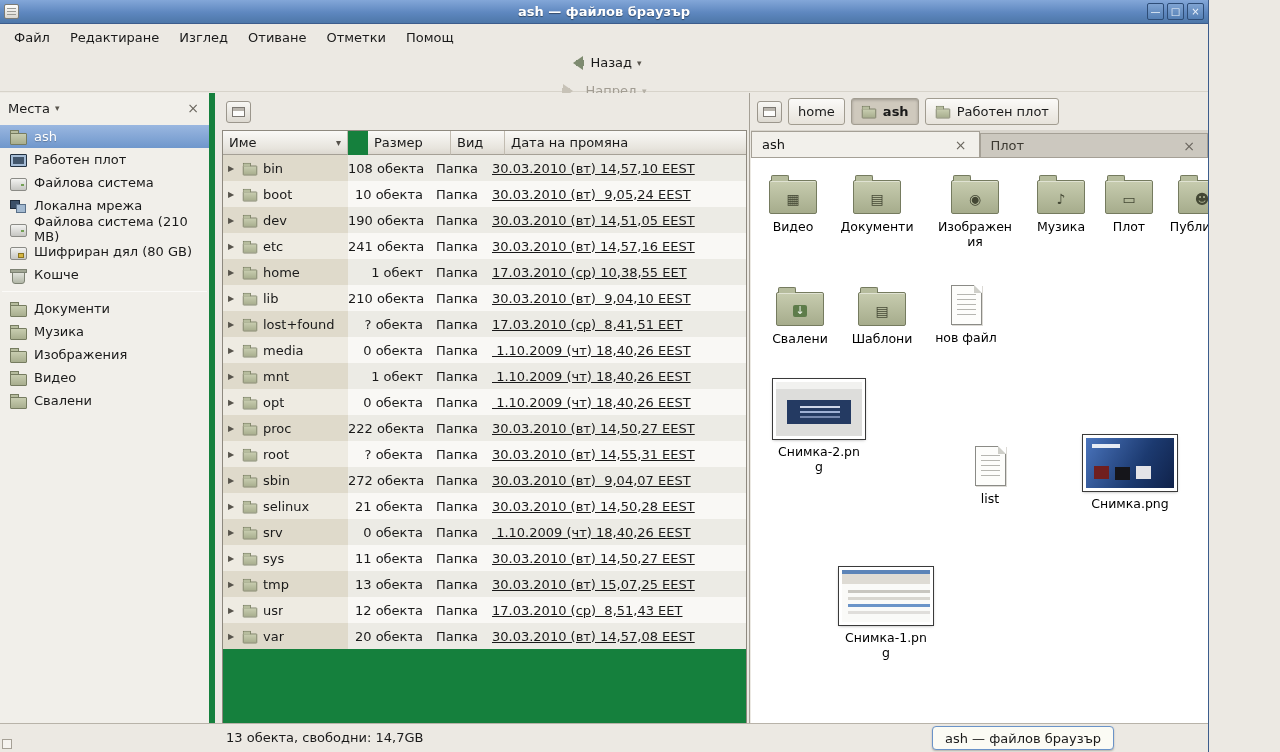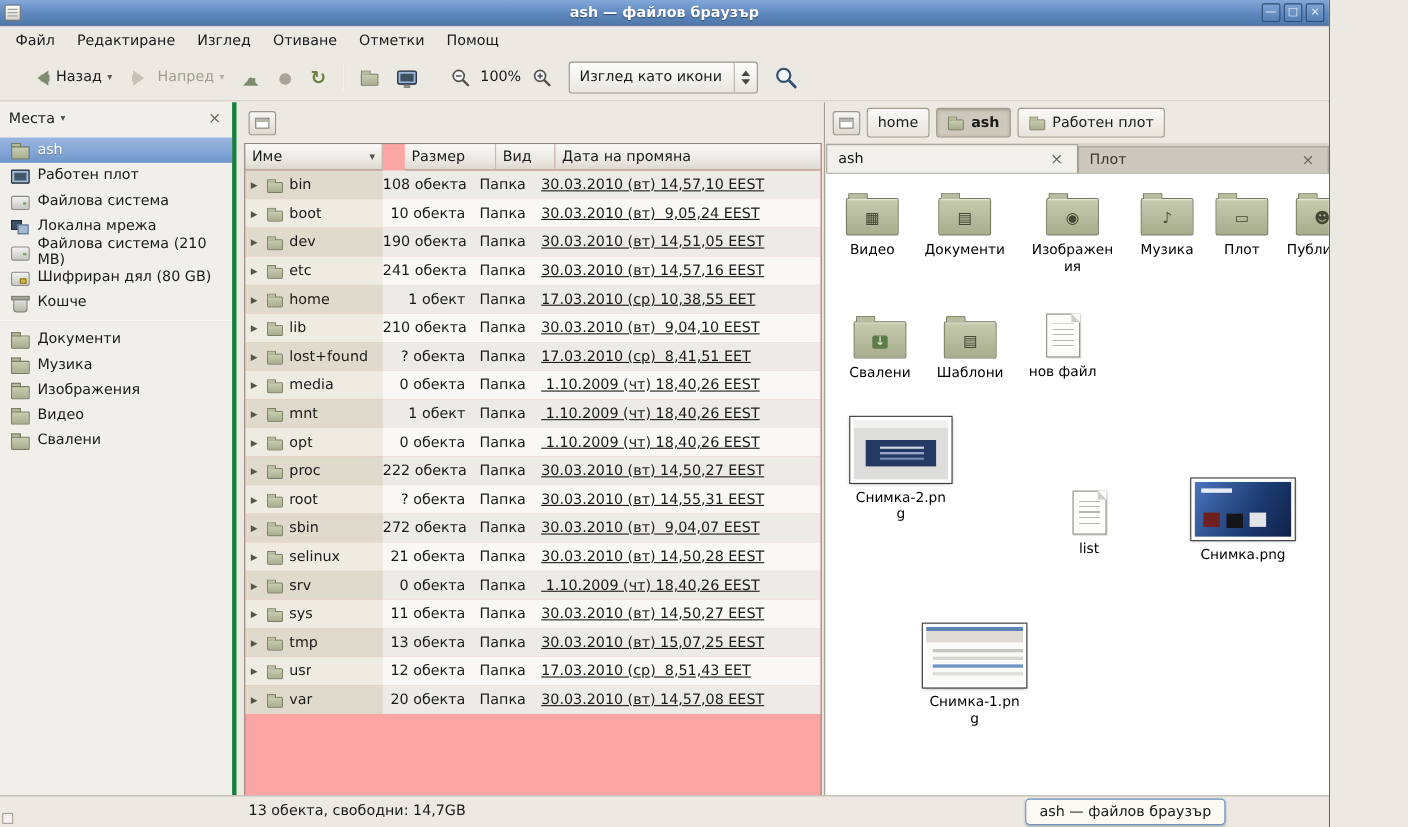--- a/index.html
+++ b/index.html
@@ -15,21 +15,21 @@
   .win-icon::after { content:""; position:absolute; left:2px; right:2px; top:3px; height:1px; background:#9a9a95; box-shadow:0 3px 0 #9a9a95, 0 6px 0 #9a9a95; }
   .title-text { position:absolute; left:0; right:0; text-align:center; color:#fff; font-weight:bold; text-shadow:0 1px 1px rgba(0,0,0,.45); pointer-events:none; }
   .win-btns { margin-left:auto; display:flex; gap:3px; position:relative; }
   .wbtn { width:17px; height:17px; background:linear-gradient(#7fa3d2,#5580b5); border:1px solid #2e4d77; border-radius:2px; color:#eaf1fa; font-size:10px; line-height:15px; text-align:center; cursor:default; }
 
   
   .menubar { position:absolute; left:0; top:24px; right:0; height:26px; background:#ece9e3; display:flex; align-items:stretch; padding-left:4px; }
   .mitem { display:flex; align-items:center; padding:0 10px; }
 
   
-  .toolbar { position:absolute; left:0; top:50px; right:0; height:42px; background:#ece9e3; border-bottom:1px solid #d7d3ca; display:flex; align-items:center; padding:0 20px; gap:3px; }
+  .toolbar { position:absolute; left:0; top:50px; right:0; height:42px; background:#ece9e3; border-bottom:1px solid #d7d3ca; display:flex; align-items:center; padding:0 8px; gap:3px;flex-direction:column; }
   .tbtn { display:flex; align-items:center; gap:5px; padding:5px 7px; border-radius:3px; }
   .tbtn.disabled { color:#a29d93; }
   .tsep { width:1px; height:26px; background:#c6c1b7; border-right:1px solid #fbfaf8; margin:0 5px; }
   .chev { font-size:9px; color:#5a564e; }
   .tbtn.disabled .chev { color:#b5b0a6; }
   .arr { position:relative; width:19px; height:14px; display:inline-block; }
   .arr i { position:absolute; display:block; }
   .arr-l .head { left:0; top:0; border:7px solid transparent; border-right:10px solid #7e8b70; width:0; height:0; }
   .arr-l .stem { left:10px; top:4px; width:8px; height:6px; background:#7e8b70; }
   .arr-r .head { right:0; top:0; border:7px solid transparent; border-left:10px solid #c7c2b7; width:0; height:0; }
@@ -44,21 +44,21 @@
   .tb-computer { position:relative; width:18px; height:13px; background:#3e5064; border:1px solid #1f2b3a; border-radius:2px; box-shadow:inset 0 0 0 2px #9db6d2; }
   .tb-computer::after { content:""; position:absolute; left:5px; bottom:-4px; width:6px; height:3px; background:#8a8a84; }
   .combo { display:flex; align-items:center; height:29px; min-width:172px; margin-left:6px; padding-left:9px; background:linear-gradient(#fdfdfc,#e9e6df); border:1px solid #9b968c; border-radius:3px; }
   .spin { margin-left:auto; display:flex; flex-direction:column; gap:3px; padding:0 6px; border-left:1px solid #b9b4aa; height:100%; justify-content:center; }
   .spin i { width:0; height:0; border:4px solid transparent; display:block; }
   .spin .up { border-bottom:5px solid #4a463e; }
   .spin .dn { border-top:5px solid #4a463e; }
   .searchbtn { margin-left:8px; padding:4px; border-radius:3px; display:flex; }
 
   
-  .sidebar { position:absolute; left:0; top:93px; width:215px; bottom:29px; background:#f1efea; border-right:4px solid #15803d; }
+  .sidebar { position:absolute; left:0; top:93px; width:215px; bottom:29px; background:#f1efea; border-right:6px solid #15803d; }
   .sb-head { height:30px; display:flex; align-items:center; gap:5px; padding:0 8px; }
   .sb-close, .tab-close, .hd-close { color:#6a665e; font-size:14px; line-height:14px; padding:0 2px; }
   .sb-list { padding-top:2px; }
   .sb-item { height:23px; display:flex; align-items:center; gap:7px; padding-left:9px; }
   .sb-item.sel { background:linear-gradient(#9ab7e0,#6f97cc); color:#fff; text-shadow:0 1px 1px rgba(0,0,0,.25); }
   .sb-sep { height:1px; background:#d5d1c8; border-bottom:1px solid #fbfaf8; margin:5px 2px; }
   .sb-ico { position:relative; width:18px; height:16px; display:inline-flex; align-items:center; justify-content:center; flex:none; }
   .si-home-folder-icon::after, .si-folder-icon::after { content:""; position:absolute; left:1px; top:4px; width:15px; height:10px; background:linear-gradient(#c8cdb0,#a8ae8e); border:1px solid #767c60; border-radius:1px; }
   .si-home-folder-icon::before, .si-folder-icon::before { content:""; position:absolute; left:1px; top:1px; width:7px; height:3px; background:#b7bd9e; border:1px solid #767c60; border-bottom:none; }
   .si-desktop-icon::after { content:""; position:absolute; left:1px; top:2px; width:15px; height:11px; background:#42566c; border:1px solid #22303f; border-radius:1px; box-shadow:inset 0 0 0 2px #a5bcd6; }
@@ -69,21 +69,21 @@
   .si-network-icon::after { content:""; position:absolute; right:1px; bottom:1px; width:8px; height:7px; background:#a3b9d0; border:1px solid #5a7089; }
   .si-trash-icon::after { content:""; position:absolute; left:3px; top:4px; width:11px; height:11px; background:linear-gradient(#e6e7e1,#b2b7a7); border:1px solid #7d8273; border-radius:1px 1px 3px 3px; }
   .si-trash-icon::before { content:""; position:absolute; left:1px; top:2px; width:15px; height:2px; background:#a2a795; border:1px solid #7d8273; z-index:1; }
 
   
   .midpane { position:absolute; left:216px; top:93px; width:534px; bottom:29px; background:#ece9e3; border-right:1px solid #a5a096; }
   .pane-strip { height:37px; display:flex; align-items:center; gap:5px; padding-left:10px; }
   .pane-toggle { width:25px; height:22px; background:linear-gradient(#f8f7f4,#ddd9d1); border:1px solid #9b968c; border-radius:3px; display:flex; align-items:center; justify-content:center; }
   .pt-ico { position:relative; width:13px; height:10px; background:#fdfdfc; border:1px solid #7c7872; }
   .pt-ico::after { content:""; position:absolute; left:0; right:0; top:0; height:3px; background:#b9b5ad; }
-  .listwrap { position:absolute; left:6px; right:2px; top:37px; bottom:0; background:#fca5a5; border:1px solid #8e897f; border-bottom:none; overflow:hidden; }
+  .listwrap { position:absolute; left:6px; right:2px; top:37px; bottom:0; background:#15803d; border:1px solid #8e897f; border-bottom:none; overflow:hidden; }
   .lv-header { display:flex; height:24px; }
   .hc { display:flex; align-items:center; padding:0 6px; background:linear-gradient(#faf9f7,#e7e4dd 75%,#dcd8d0); border-right:1px solid #c2bcb1; border-bottom:1px solid #a5a096; }
   .hc-name { width:125px; } .hc-size { width:83px;margin-left:20px; } .hc-type { width:54px; } .hc-date { flex:1; border-right:none; }
   .sort-arrow { margin-left:auto; font-size:10px; color:#55514a; }
   .lv-row { display:flex; height:26px; align-items:center; }
   .lv-row:nth-child(odd) { background:#ecebe5; }
   .lv-row:nth-child(even) { background:#f9f8f5; }
   .c-name { width:125px; height:100%; display:flex; align-items:center; gap:5px; padding-left:5px; background:rgba(196,184,148,.20); }
   .lv-row:nth-child(odd) .c-name { background:rgba(196,184,148,.32); }
   .exp { font-size:8px; color:#57544c; width:9px; flex:none; }

